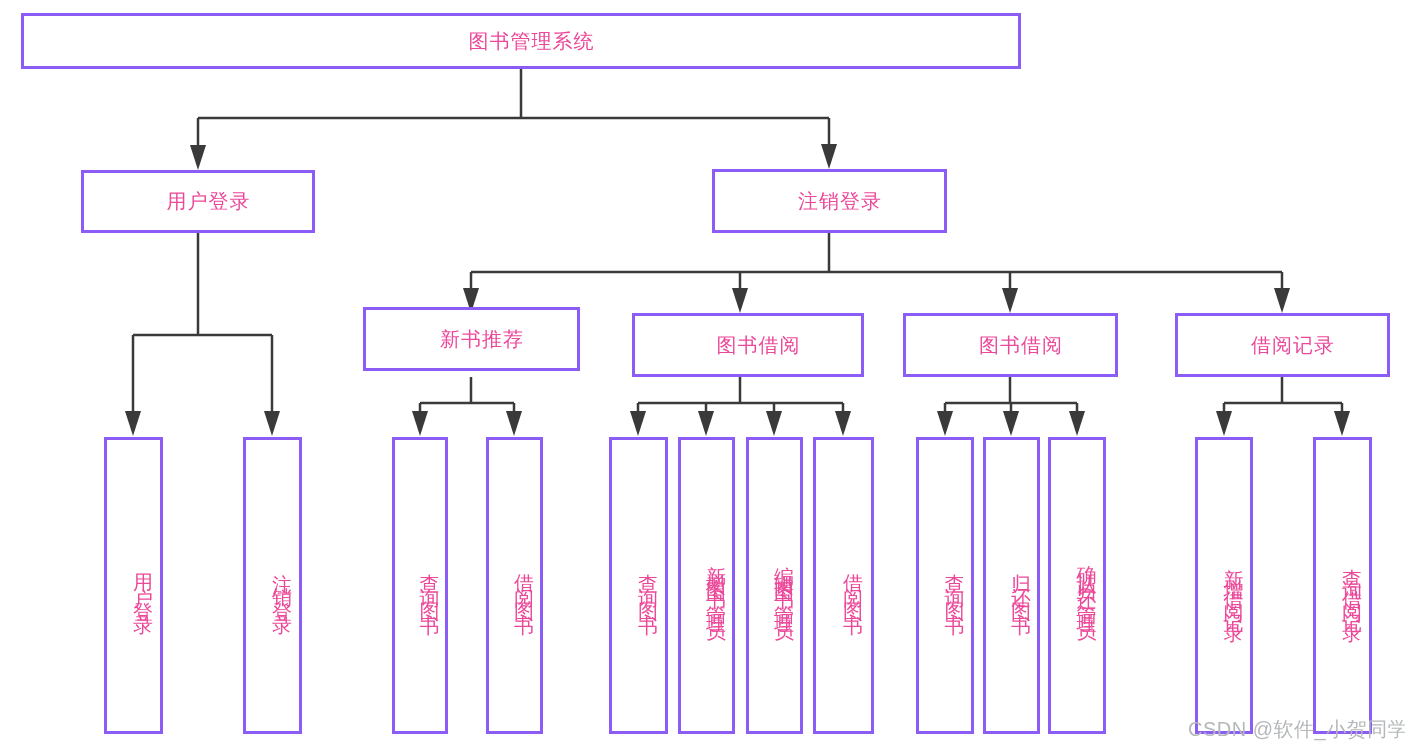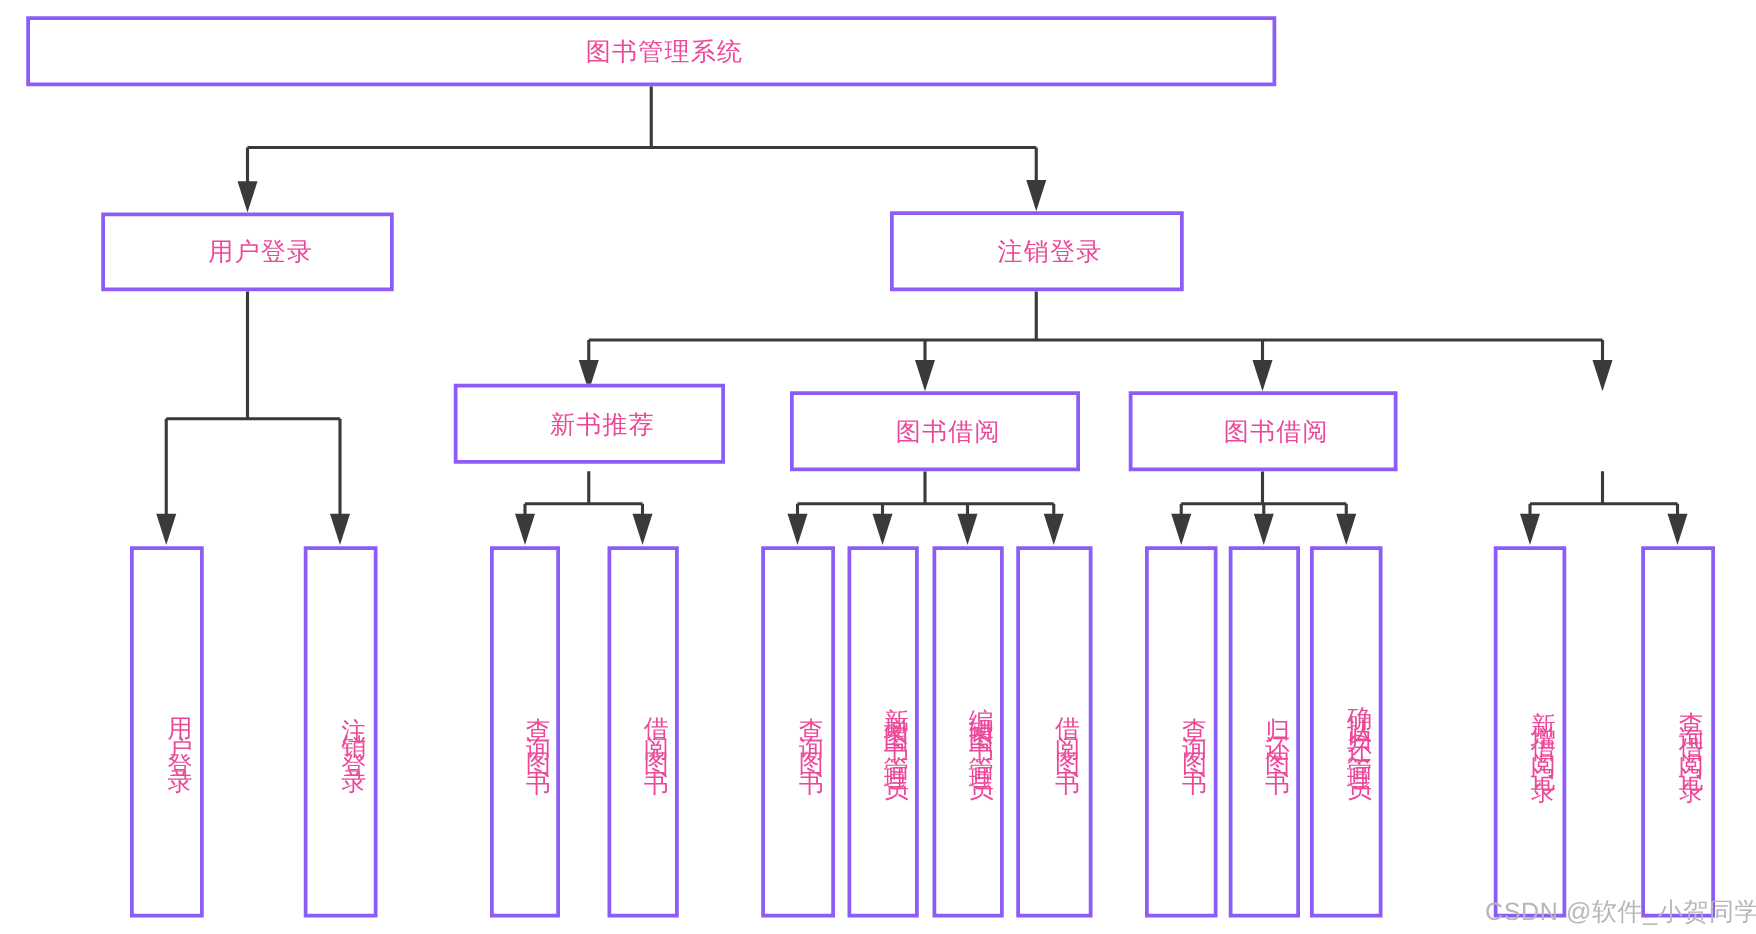--- a/index.html
+++ b/index.html
@@ -124,20 +124,23 @@
 
   <div class="node" style="left:363px; top:307px; width:217px; height:64px">
     <span>新书推荐</span>
   </div>
   <div class="node" style="left:632px; top:313px; width:232px; height:64px">
     <span>图书借阅</span>
   </div>
   <div class="node" style="left:903px; top:313px; width:215px; height:64px">
     <span>图书借阅</span>
   </div>
+  <div class="node" style="left:1175px; top:313px; width:215px; height:64px">
+    <span>借阅记录</span>
+  </div>
 
   <div class="node leaf ls4" style="left:104px; top:437px; width:59px; height:297px">
     <span>用户登录</span>
   </div>
   <div class="node leaf ls4" style="left:243px; top:437px; width:59px; height:297px">
     <span>注销登录</span>
   </div>
 
   <div class="node leaf ls4" style="left:392px; top:437px; width:56px; height:297px">
     <span>查询图书</span>

